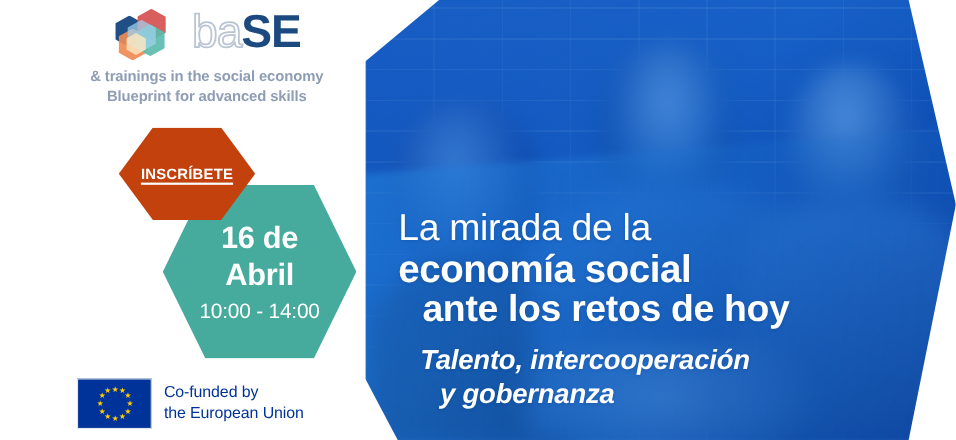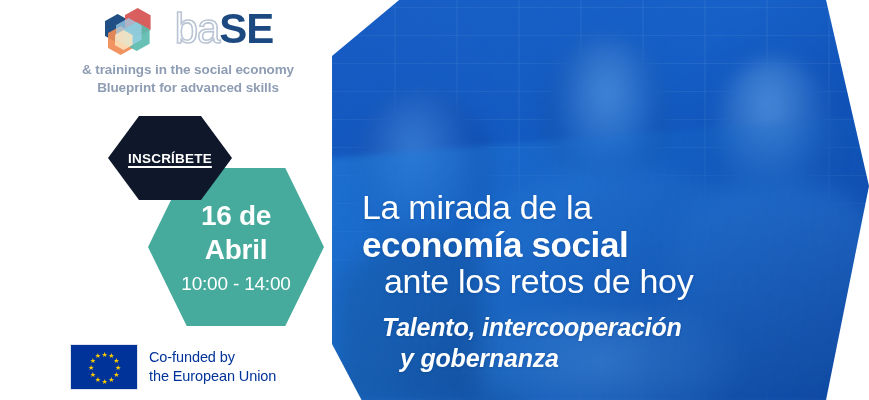--- a/index.html
+++ b/index.html
@@ -133,21 +133,21 @@
   }
   .hl-line2 {
     font-size: 35px;
     font-weight: 700;
     letter-spacing: -0.4px;
     margin-top: 2px;
     white-space: nowrap;
   }
   .hl-line3 {
     font-size: 34px;
-    font-weight: 400;
+    font-weight: 700;
     letter-spacing: -0.3px;
     margin-top: 2px;
     margin-left: 22px;
     white-space: nowrap;
   }
   .subheadline {
     position: absolute;
     left: 382px;
     top: 312px;
     width: 420px;
@@ -219,21 +219,21 @@
     letter-spacing: -0.1px;
   }
 
   
   .hex-cta {
     position: absolute;
     left: 108px;
     top: 116px;
     width: 124px;
     height: 84px;
-    background: #0f172a;
+    background: #c2410c;
     clip-path: polygon(25% 0%, 75% 0%, 100% 50%, 75% 100%, 25% 100%, 0% 50%);
     z-index: 9;
     display: flex;
     align-items: center;
     justify-content: center;
   }
   .hex-cta-label {
     color: #ffffff;
     font-size: 13.5px;
     font-weight: 700;

